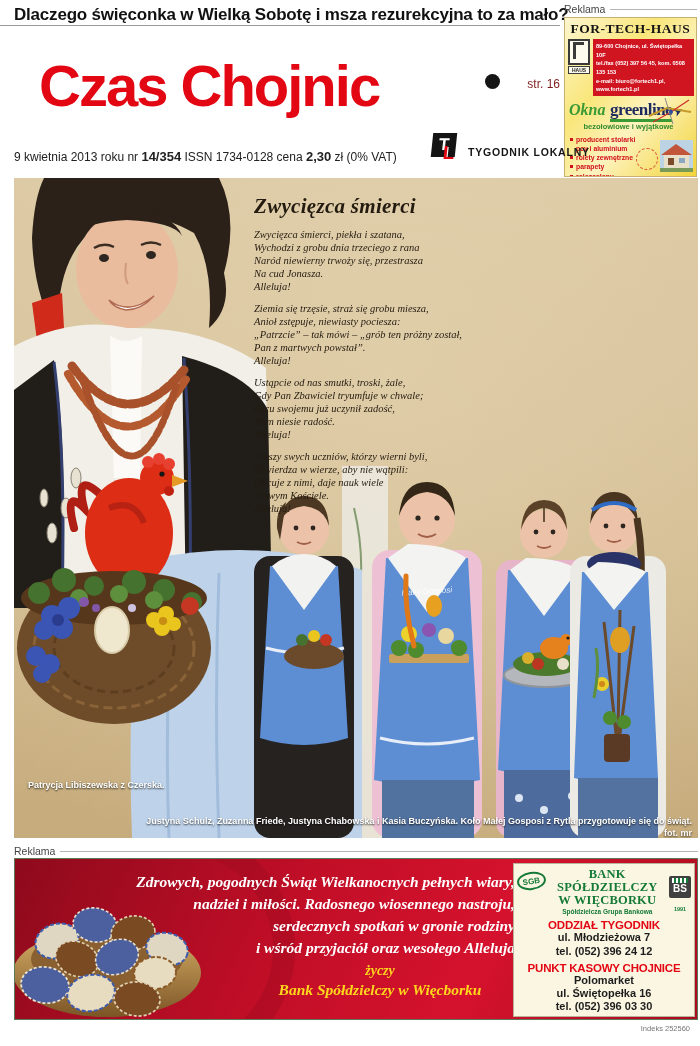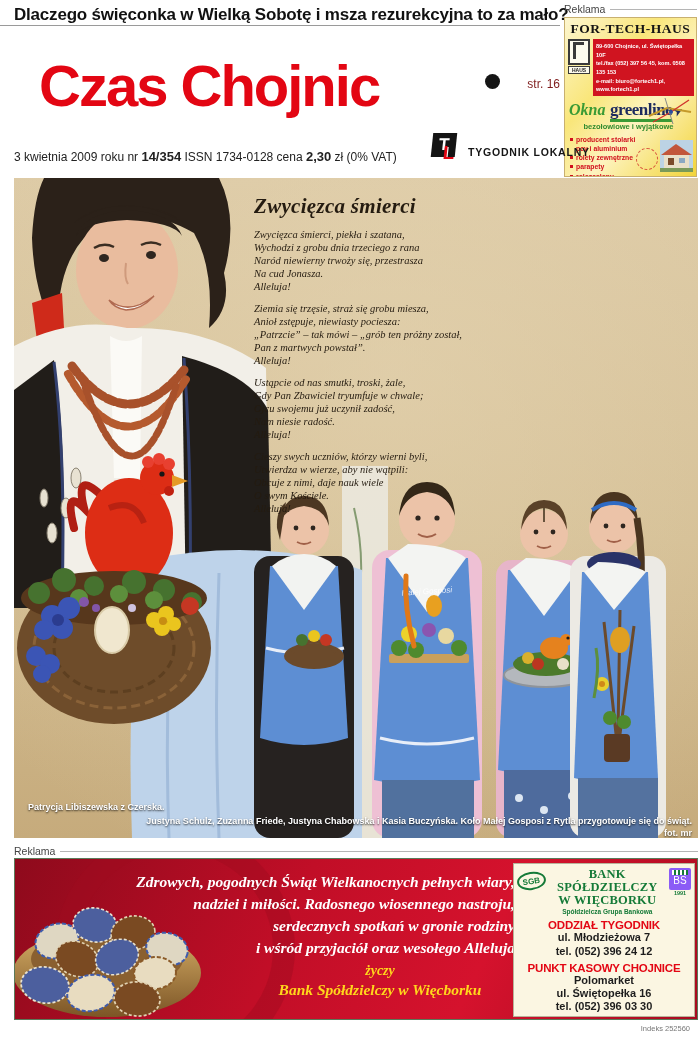--- a/index.html
+++ b/index.html
@@ -63,21 +63,21 @@
           font-family:"Liberation Serif", serif; font-style:italic; }
   .poem-title { font-size:21px; font-weight:bold; letter-spacing:0.3px; margin-bottom:9px; }
   .poem-stanza { font-size:10.5px; line-height:1.24; white-space:pre-line; margin-bottom:9px; font-weight:500; }
   .wish-circle { position:absolute; left:428px; top:42px; width:254px; height:242px; background:#ffd60a;
                  border:4px dashed #ffffff; border-radius:50%;
                  box-shadow:0 0 0 2px rgba(255,214,10,.55); }
   .wish-text { position:absolute; left:6px; right:6px; top:32px; text-align:center;
                font-family:"Liberation Serif", serif; font-weight:bold; font-size:14.5px; line-height:1.34;
                color:#181410; white-space:pre-line; letter-spacing:-0.2px; }
   .cap { position:absolute; color:#fff; font-size:9px; font-weight:bold; text-shadow:0 1px 2px rgba(0,0,0,.8); }
-  .cap-left { left:14px; top:624px; }
+  .cap-left { left:14px; top:602px; }
   .cap-right { right:6px; top:638px; width:560px; text-align:right; }
   .cap-credit { right:6px; top:650px; text-align:left; }
 
   
   .rek2 { left:14px; top:845px; width:684px; }
   .bottom-ad { left:14px; top:858px; width:684px; height:162px; border:1px solid #5a7a5a; overflow:hidden;
                background:linear-gradient(115deg,#8e0a1c 0%,#c10e27 40%,#d5122d 68%,#a80c20 100%); }
   .ad-swirl { position:absolute; left:40px; top:-30px; width:240px; height:240px; border:22px solid rgba(160,10,30,.45);
               border-radius:50%; }
   .ad-eggs { position:absolute; left:0; bottom:0; }
@@ -92,21 +92,21 @@
   
   .bank { position:absolute; left:498px; top:4px; width:182px; height:154px; background:#fbf6e2;
           border:1px solid #b8b49a; padding:4px 3px 0 3px; text-align:center; }
   .bank-head { display:flex; align-items:flex-start; justify-content:space-between; }
   .sgb-logo { width:32px; height:18px; border:2px solid #157a38; border-radius:50%; color:#157a38;
               font-size:8px; font-weight:bold; line-height:15px; text-align:center; transform:rotate(-8deg); margin-top:4px; }
   .bank-name { font-family:"Liberation Serif", serif; font-weight:bold; font-size:12.5px; line-height:1.05;
                color:#157a38; white-space:pre-line; letter-spacing:0.2px; }
   .bank-group { font-size:6.5px; font-weight:bold; color:#157a38; margin-top:1px; }
   .bs-logo { width:24px; text-align:center; }
-  .bs-box { width:22px; height:22px; margin:0 auto; background:#8b5cf6; border-radius:2px; color:#fff; font-weight:normal;
+  .bs-box { width:22px; height:22px; margin:8px auto; background:#404040; border-radius:2px; color:#fff; font-weight:bold;
             font-size:10px; line-height:26px; position:relative; overflow:hidden; }
   .bs-box::before { content:""; position:absolute; left:3px; top:2px; right:3px; height:5px;
                     background:repeating-linear-gradient(90deg,#fff 0 2px,#157a38 2px 4px); }
   .bs-year { font-size:5.5px; color:#157a38; font-weight:bold; }
   .bank-sec-title { font-size:11.5px; font-weight:800; color:#e30613; margin-top:4px; letter-spacing:-0.2px; }
   .bank-sec-lines { font-size:11px; font-weight:bold; color:#1d1d1d; line-height:1.2; white-space:pre-line; }
 
   .indeks { right:10px; top:1024px; font-size:7.5px; color:#777; }
 </style>
 </head>
@@ -161,21 +161,21 @@
         <rect x="8" y="18" width="6" height="7" fill="#7a4a2a"></rect>
         <rect x="19" y="18" width="6" height="5" fill="#8aa8c2"></rect>
         <rect x="0" y="28" width="33" height="4" fill="#7a9a58"></rect>
       </svg>
     </div>
   </div>
 
   <div class="abs masthead-title">Czas Chojnic</div>
   <div class="abs i-dot"></div>
   <div class="abs dateline">
-    <span>3 kwietnia 2009 roku nr </span><b>14/354</b><span> ISSN 1734-0128 cena </span><b>2,30</b><span> zł (0% VAT)</span>
+    <span>9 kwietnia 2013 roku nr </span><b>14/354</b><span> ISSN 1734-0128 cena </span><b>2,30</b><span> zł (0% VAT)</span>
   </div>
   <div class="abs tl-logo">
     <div class="tl-t">T</div>
       <div class="tl-l">L</div>
   </div>
   <div class="abs tl-text">TYGODNIK LOKALNY</div>
 
   <div class="abs photo">
     <svg width="684" height="660" viewBox="0 0 684 660">
       <defs>

